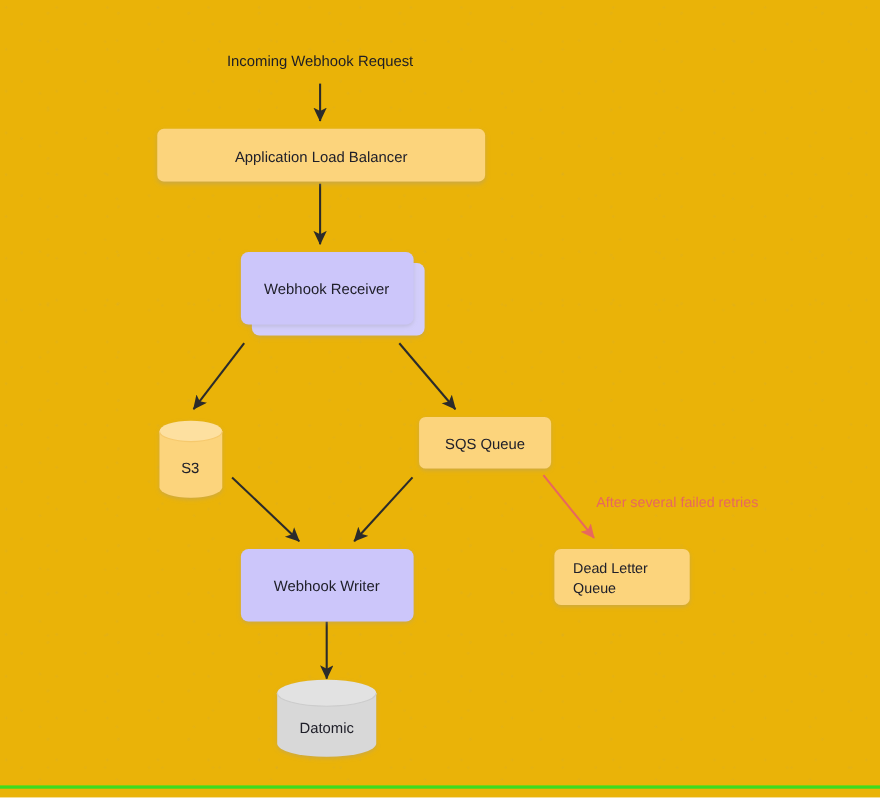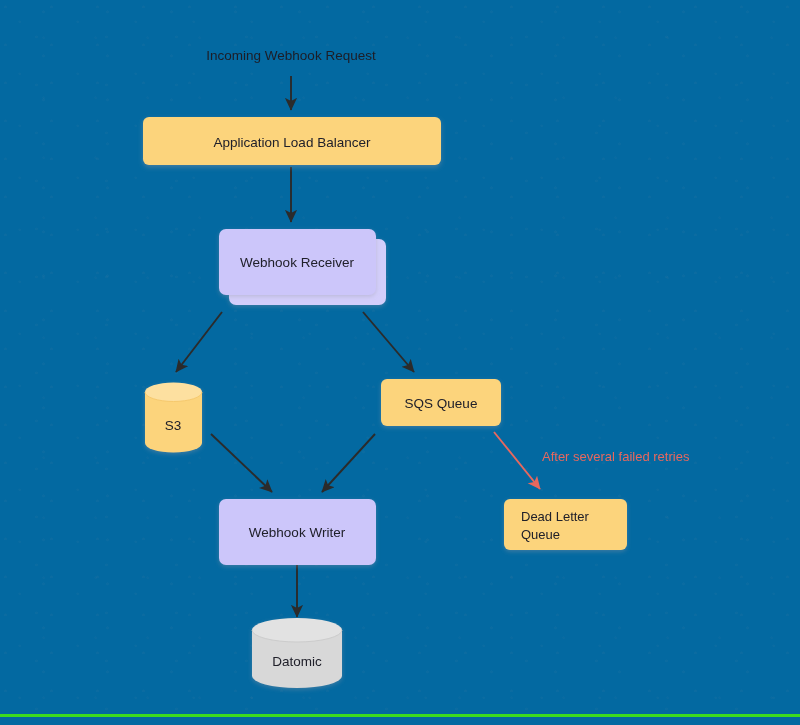--- a/index.html
+++ b/index.html
@@ -65,21 +65,21 @@
     position: absolute;
     left: 0;
     top: 714px;
     width: 800px;
     height: 3px;
   }
 </style>
 </head>
 <body>
 
-<div id="canvas" style="background: #0369a1;">
+<div id="canvas" style="background: #eab308;">
   <div id="texture"></div>
 
   <svg id="diagram" viewBox="0 0 800 725">
     <defs>
       <marker id="arrowDark" markerWidth="9" markerHeight="9" refX="6.4" refY="3.2" orient="auto" markerUnits="strokeWidth">
         <path d="M0,0 L6.8,3.2 L0,6.4 L1.6,3.2 z" fill="#2b2b2b"></path>
       </marker>
       <marker id="arrowRed" markerWidth="9" markerHeight="9" refX="6.4" refY="3.2" orient="auto" markerUnits="strokeWidth">
         <path d="M0,0 L6.8,3.2 L0,6.4 L1.6,3.2 z" fill="#e8685e"></path>
       </marker>

